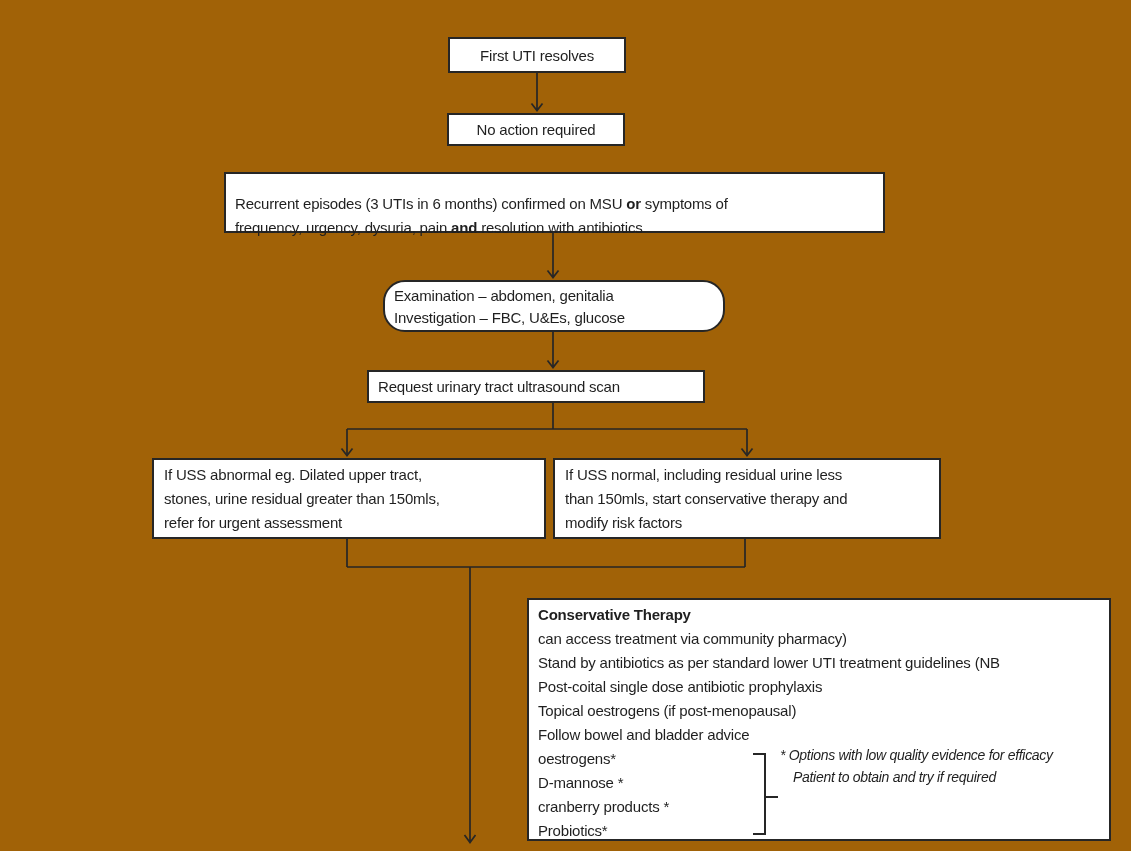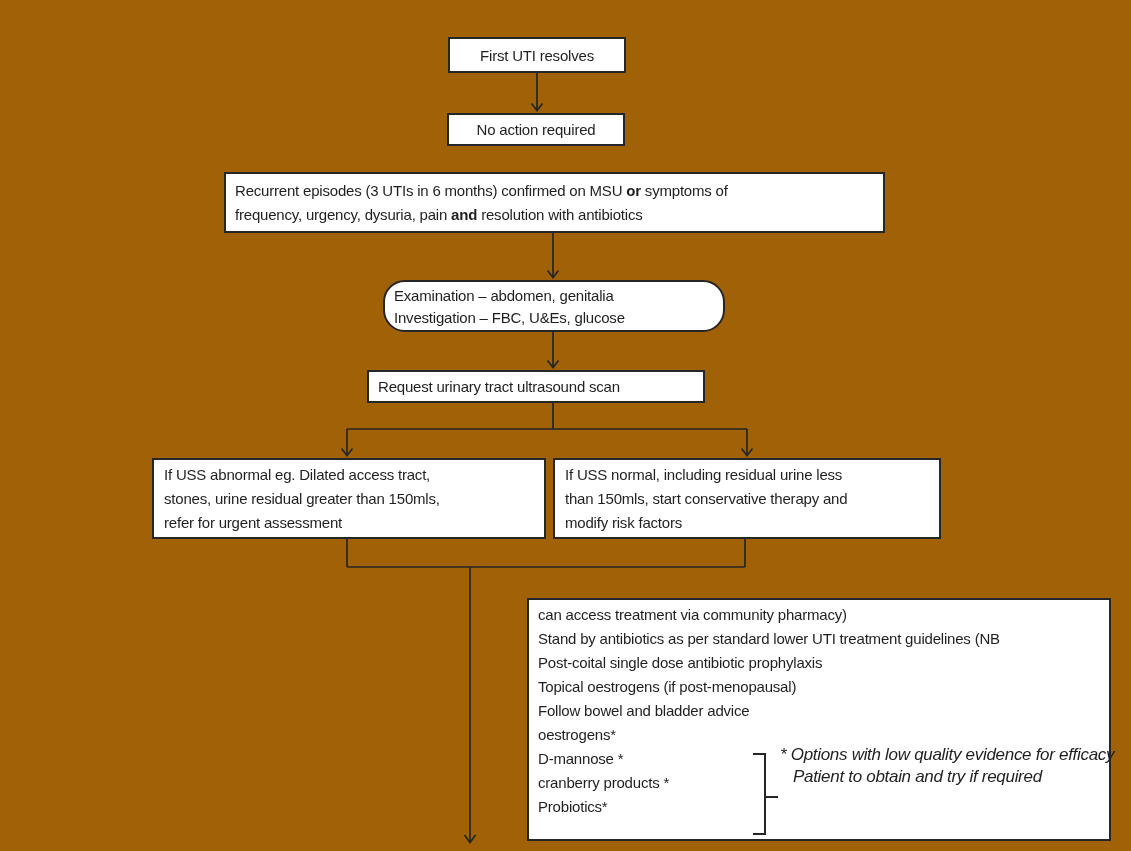--- a/index.html
+++ b/index.html
@@ -28,33 +28,33 @@
     justify-content: center;
   }
   .left-one-line {
     display: flex;
     align-items: center;
     justify-content: flex-start;
     padding-left: 9px;
   }
   #node-first-uti    { left: 448px; top: 37px;  width: 178px; height: 36px; }
   #node-no-action    { left: 447px; top: 113px; width: 178px; height: 33px; }
-  #node-recurrent    { left: 224px; top: 172px; width: 661px; height: 61px; padding: 5px 9px; line-height: 24px; }
+  #node-recurrent    { left: 224px; top: 172px; width: 661px; height: 61px; padding: 18px 9px; line-height: 24px; }
   #node-examination  { left: 383px; top: 280px; width: 342px; height: 52px; padding: 3px 9px; line-height: 22px; border-radius: 22px; }
   #node-ultrasound   { left: 367px; top: 370px; width: 338px; height: 33px; }
   #node-uss-abnormal { left: 152px; top: 458px; width: 394px; height: 81px; padding: 3px 10px; line-height: 24px; }
   #node-uss-normal   { left: 553px; top: 458px; width: 388px; height: 81px; padding: 3px 10px; line-height: 24px; }
   #node-conservative { left: 527px; top: 598px; width: 584px; height: 243px; padding: 3px 9px; line-height: 24px; }
   #node-conservative .title { font-weight: bold; }
   .note {
     position: absolute;
     left: 251px;
     top: 144px;
     font-style: italic;
-    font-size: 17px;
+    font-size: 14px;
     line-height: 22px;
     letter-spacing: -0.3px;
     white-space: nowrap;
   }
   .note .note-line2 { padding-left: 13px; }
   .bracket {
     position: absolute;
     left: 224px;
     top: 153px;
     width: 13px;
@@ -121,32 +121,33 @@
   <div class="node" id="node-examination">
     <div>Examination – abdomen, genitalia</div>
     <div>Investigation – FBC, U&amp;Es, glucose</div>
   </div>
 
   <div class="node left-one-line" id="node-ultrasound">
     <span>Request urinary tract ultrasound scan</span>
   </div>
 
   <div class="node" id="node-uss-abnormal">
-    <div>If USS abnormal eg. Dilated access tract,</div>
+    <div>If USS abnormal eg. Dilated upper tract,</div>
     <div>stones, urine residual greater than 150mls,</div>
     <div>refer for urgent assessment</div>
   </div>
 
   <div class="node" id="node-uss-normal">
     <div>If USS normal, including residual urine less</div>
     <div>than 150mls, start conservative therapy and</div>
     <div>modify risk factors</div>
   </div>
 
   <div class="node" id="node-conservative">
+    <div class="title">Conservative Therapy</div>
     <div>can access treatment via community pharmacy)</div>
     <div>Stand by antibiotics as per standard lower UTI treatment guidelines (NB</div>
     <div>Post-coital single dose antibiotic prophylaxis</div>
     <div>Topical oestrogens (if post-menopausal)</div>
     <div>Follow bowel and bladder advice</div>
     <div>oestrogens*</div>
     <div>D-mannose *</div>
     <div>cranberry products *</div>
     <div>Probiotics*</div>
 

